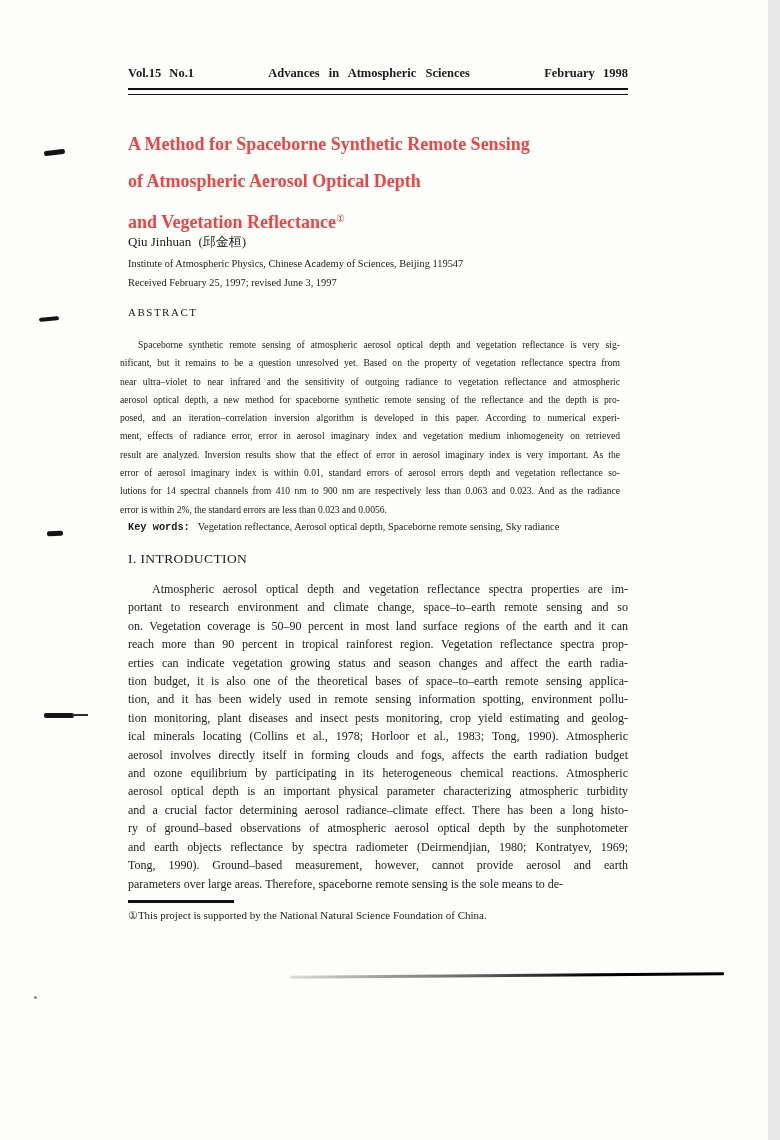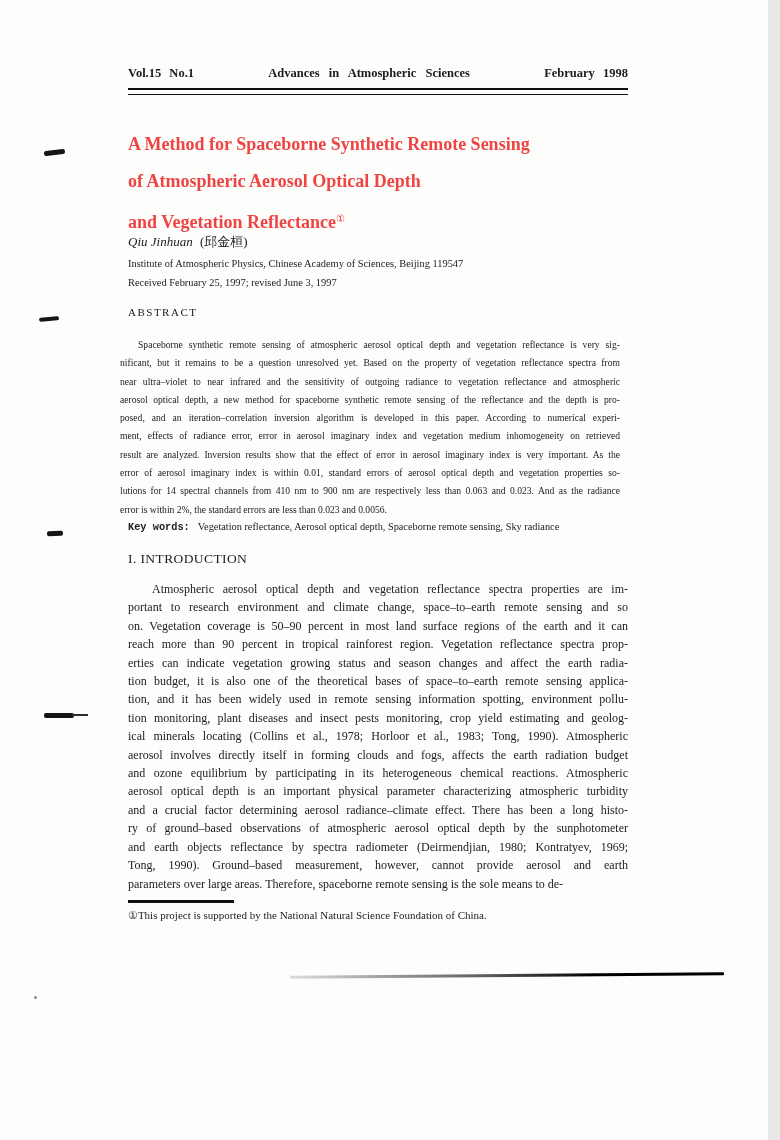--- a/index.html
+++ b/index.html
@@ -28,21 +28,21 @@
   }
 
   
   .title{
     left:128px;top:126px;width:520px;
     font-size:18px;font-weight:bold;line-height:37px;color:#ef4444;
   }
   .title sup{font-size:10px;font-weight:normal;vertical-align:6px;}
 
   .author{left:128px;top:233px;width:500px;font-size:13px;}
-  .author .aname{font-style:italic;}
+  .author .aname{}
   .author .acjk{font-style:normal;margin-left:4px;}
   .affil{left:128px;top:258px;width:520px;font-size:10.4px;white-space:nowrap;}
   .received{left:128px;top:277px;width:520px;font-size:10.4px;white-space:nowrap;}
 
   
   .abs-heading{left:128px;top:306px;font-size:11px;letter-spacing:1.5px;}
   .abs-text{left:120px;top:336px;width:500px;font-size:9.6px;line-height:18.3px;font-family:Liberation Serif, serif;}
   .abs-line{text-align:justify;text-align-last:justify;}
   .abs-line.first{text-indent:18px;}
   .abs-line.last{text-align-last:left;}
@@ -112,21 +112,21 @@
   <div class="abs abs-heading">ABSTRACT</div>
   <div class="abs abs-text">
 
   <div class="abs-line first">Spaceborne synthetic remote sensing of atmospheric aerosol optical depth and vegetation reflectance is very sig-</div>
       <div class="abs-line">nificant, but it remains to be a question unresolved yet. Based on the property of vegetation reflectance spectra from</div>
       <div class="abs-line">near ultra–violet to near infrared and the sensitivity of outgoing radiance to vegetation reflectance and atmospheric</div>
       <div class="abs-line">aerosol optical depth, a new method for spaceborne synthetic remote sensing of the reflectance and the depth is pro-</div>
       <div class="abs-line">posed, and an iteration–correlation inversion algorithm is developed in this paper. According to numerical experi-</div>
       <div class="abs-line">ment, effects of radiance error, error in aerosol imaginary index and vegetation medium inhomogeneity on retrieved</div>
       <div class="abs-line">result are analyzed. Inversion results show that the effect of error in aerosol imaginary index is very important. As the</div>
-      <div class="abs-line">error of aerosol imaginary index is within 0.01, standard errors of aerosol optical depth and vegetation properties so-</div>
+      <div class="abs-line">error of aerosol imaginary index is within 0.01, standard errors of aerosol errors depth and vegetation reflectance so-</div>
       <div class="abs-line">lutions for 14 spectral channels from 410 nm to 900 nm are respectively less than 0.063 and 0.023. And as the radiance</div>
       <div class="abs-line last">error is within 2%, the standard errors are less than 0.023 and 0.0056.</div>
     </div>
 
   <div class="abs keywords">
     <span class="kw-label">Key words:</span><span>Vegetation reflectance, Aerosol optical depth, Spaceborne remote sensing, Sky radiance</span>
   </div>
 
   <div class="abs sec-heading">I. INTRODUCTION</div>
   <div class="abs intro-text">

